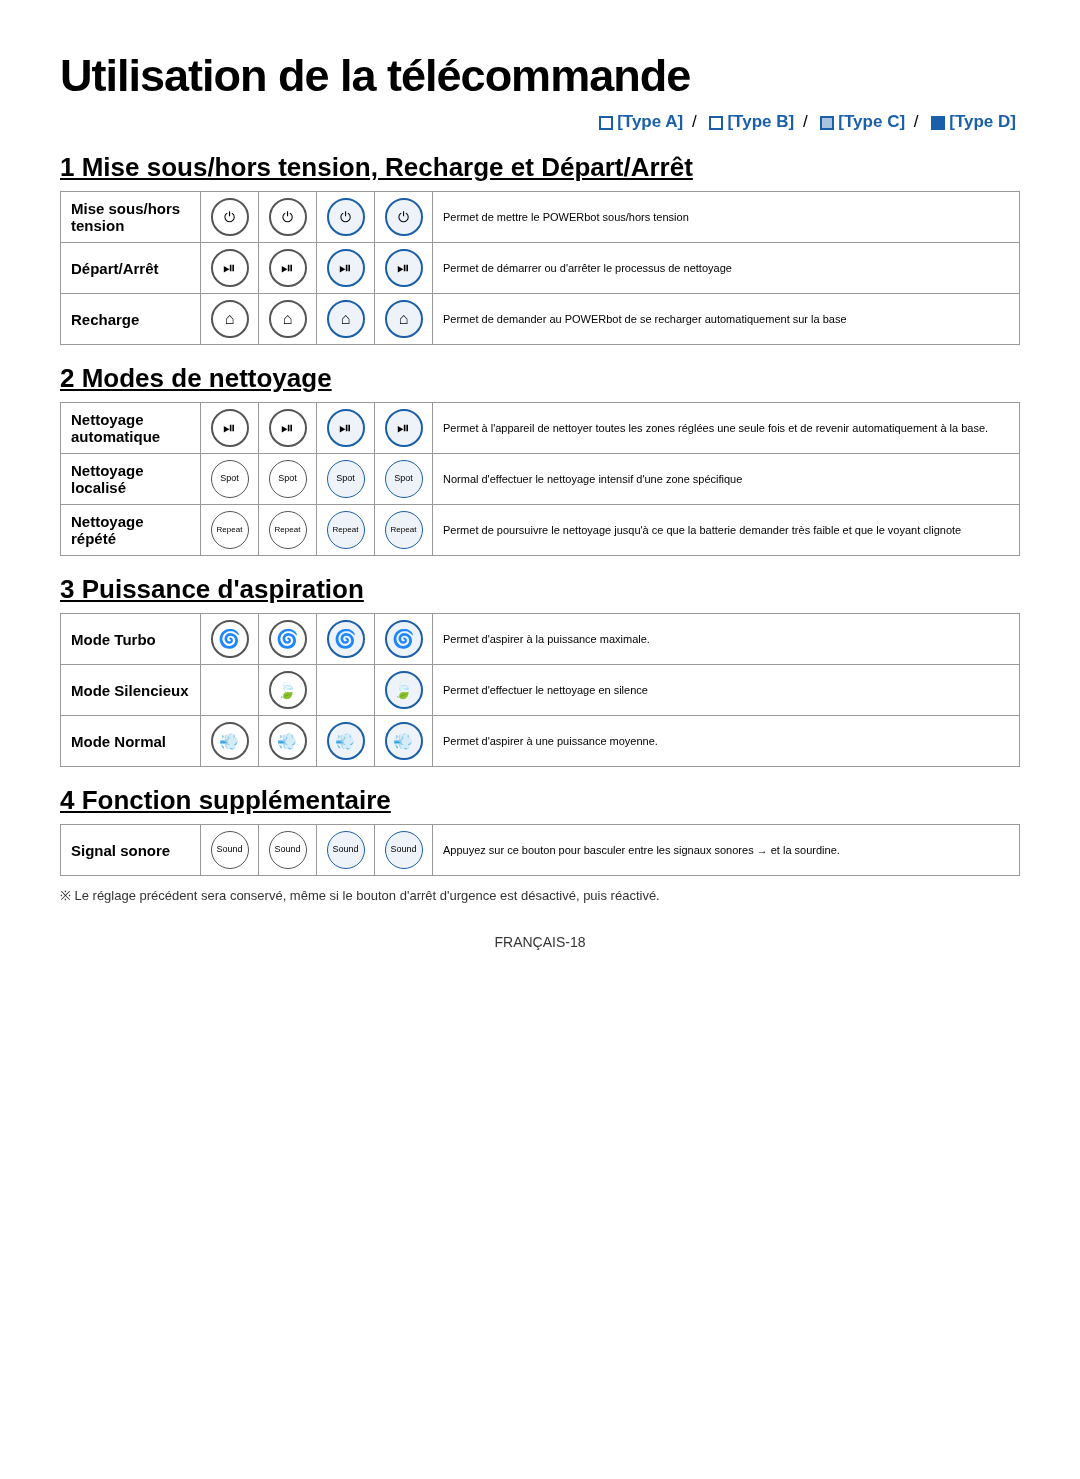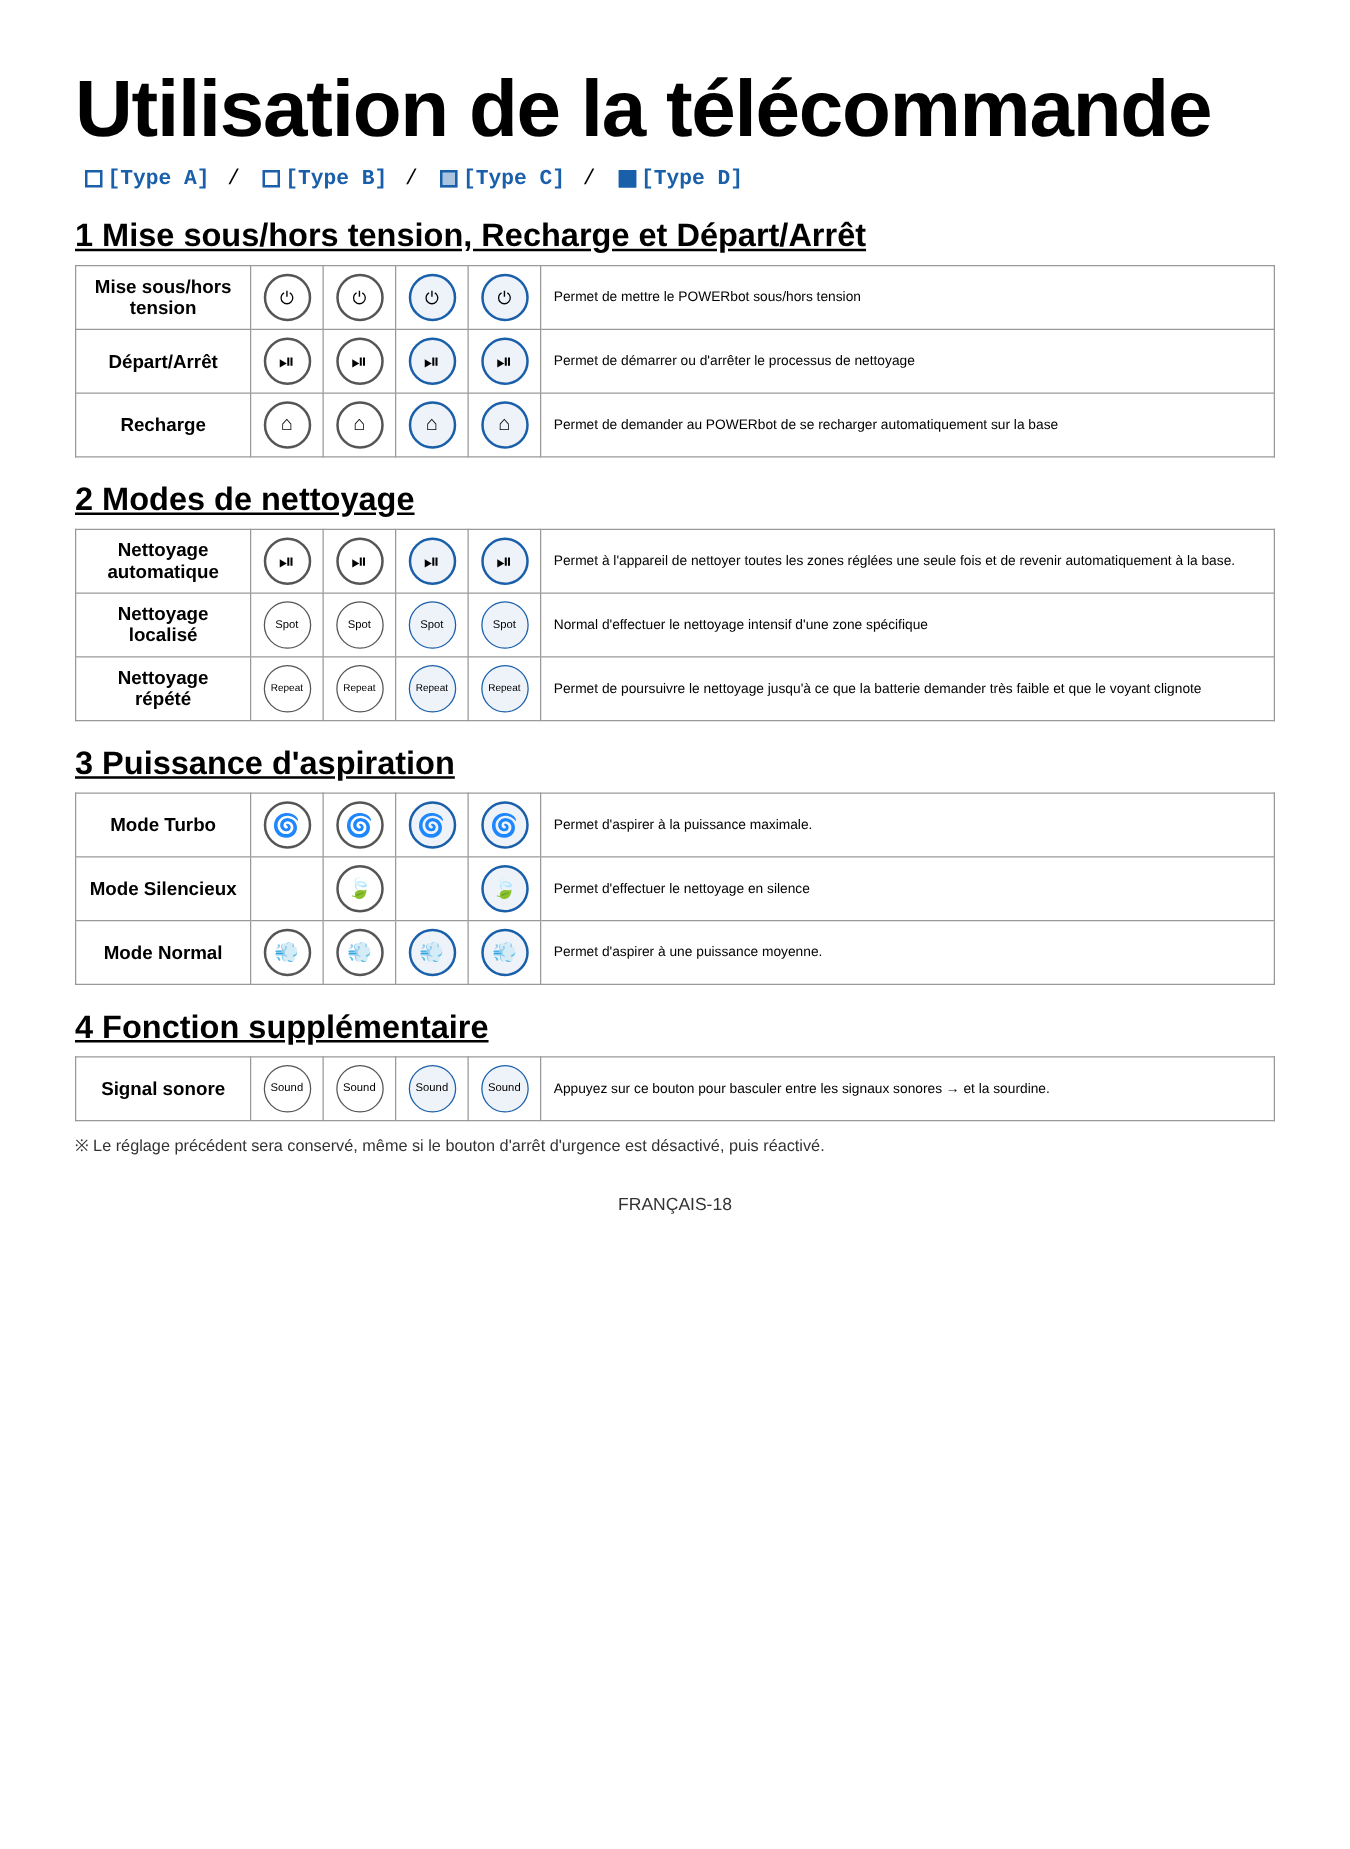--- a/index.html
+++ b/index.html
@@ -5,30 +5,29 @@
     * { box-sizing: border-box; margin: 0; padding: 0; }
     body {
       font-family: 'Arial', sans-serif;
       background: #ffffff;
       color: #000000;
       width: 1080px;
       min-height: 1479px;
       padding: 50px 60px 40px 60px;
     }
     h1 {
-      font-size: 64px;
+      font-size: 45px;
       font-weight: 900;
       margin-bottom: 10px;
       letter-spacing: -1px;
     }
     .type-bar {
-      text-align: left;
+      text-align: right;
       margin-bottom: 20px;
       font-size: 17px;
-      font-family: Liberation Mono, monospace;
     }
     .type-bar span {
       display: inline-block;
       margin: 0 4px;
       font-weight: bold;
       color: #1a5faa;
     }
     .type-box {
       display: inline-block;
       width: 14px;
@@ -56,21 +55,20 @@
     }
     td {
       padding: 8px 10px;
       font-size: 14px;
       vertical-align: middle;
     }
     .col-label {
       width: 140px;
       font-weight: bold;
       font-size: 15px;
-      text-align: center;
       background: #fff;
     }
     .col-icon {
       width: 58px;
       text-align: center;
       font-size: 22px;
       padding: 6px 4px;
     }
     .col-desc {
       font-size: 11px;

